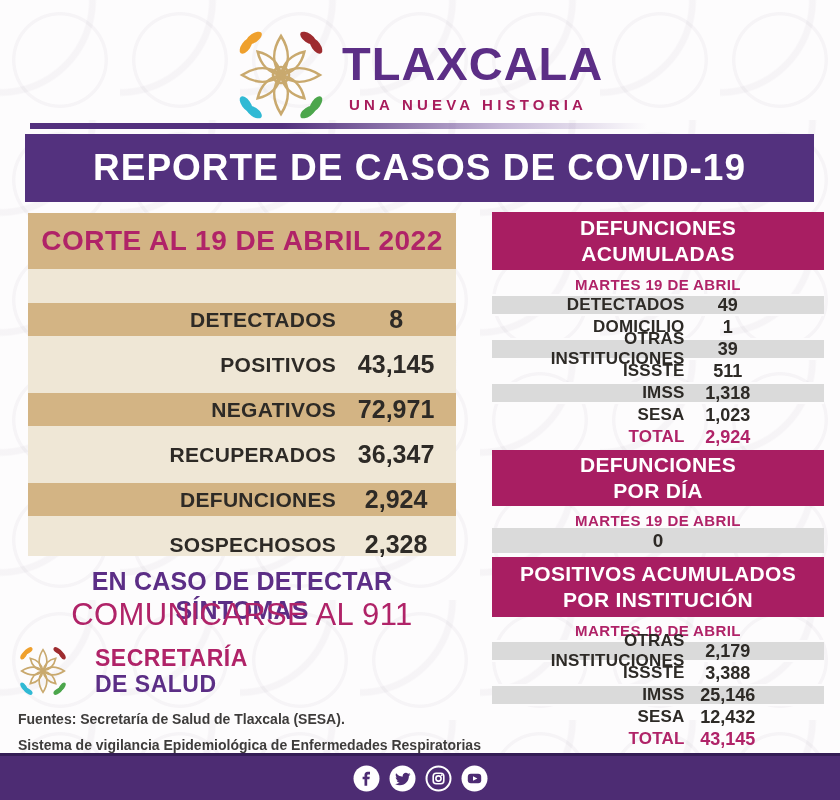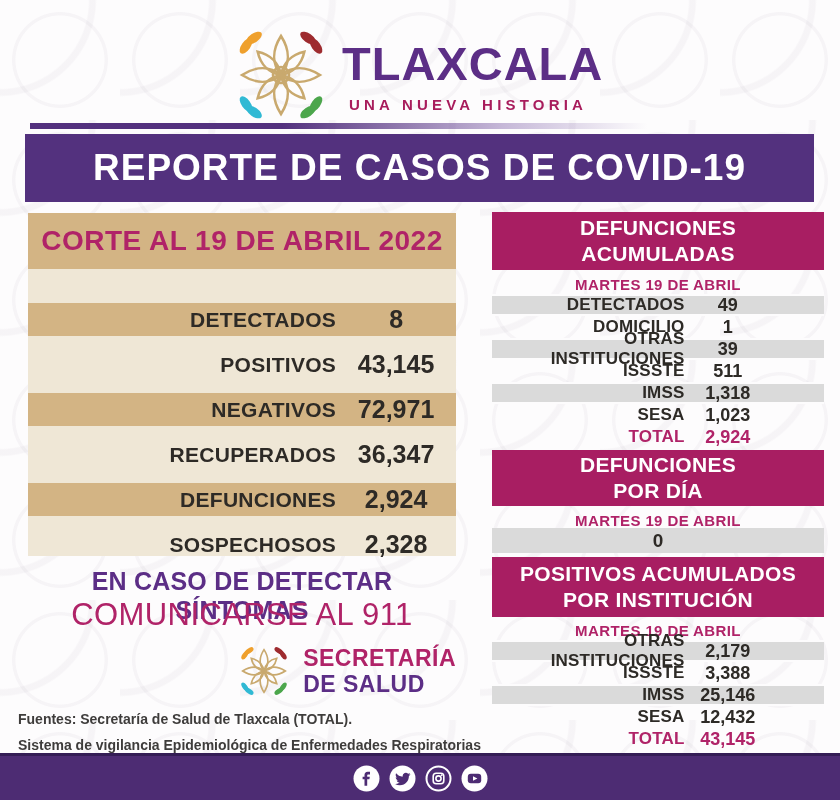--- a/index.html
+++ b/index.html
@@ -32,21 +32,21 @@
     color:#B02368; font-size:28px; font-weight:800; letter-spacing:.5px; }
   .left-body { left:28px; top:269px; width:428px; height:287px; background:#EFE7D6; padding-top:28px; }
   .lrow { height:45px; display:flex; align-items:center; }
   .lrow.tan { background:#D3B484; box-shadow: inset 0 6px 0 #EFE7D6, inset 0 -6px 0 #EFE7D6; }
   .lrow .lbl { flex:0 0 72%; text-align:right; font-size:21px; font-weight:800; color:#2D2A26; letter-spacing:.3px; }
   .lrow .val { flex:1; text-align:center; font-size:25px; font-weight:800; color:#2D2A26; }
 
   .notice1 { left:28px; top:567px; width:428px; text-align:center; font-size:25px; font-weight:800; color:#5C2E86; letter-spacing:.2px; }
   .notice2 { left:28px; top:597px; width:428px; text-align:center; font-size:31px; font-weight:400; color:#B02368; letter-spacing:.4px; }
 
-  .salud { left:28px; top:642px; width:428px; display:flex; align-items:center; justify-content:flex-end; gap:10px; }
+  .salud { left:14px; top:642px; width:428px; display:flex; align-items:center; justify-content:flex-start; gap:23px; }
   .salud-text div { font-size:23px; font-weight:800; line-height:26px; letter-spacing:.5px; }
   .salud-l1 { color:#B02368; }
   .salud-l2 { color:#5C2E86; }
 
   .sources { left:18px; top:706px; width:470px; font-size:14px; font-weight:700; color:#3E3C3B; line-height:26px; }
 
   
   .rbanner { width:332px; background:#A81E62; color:#fff; display:flex; align-items:center; justify-content:center;
     text-align:center; font-weight:800; font-size:21px; line-height:1.22; white-space:pre-line; letter-spacing:.3px; }
   .rb1 { left:492px; top:212px; height:58px; }
@@ -187,21 +187,21 @@
           </g>
       </g>
     </svg>
     <div class="salud-text">
       <div class="salud-l1">SECRETARÍA</div>
       <div class="salud-l2">DE SALUD</div>
     </div>
   </div>
 
   <div class="abs sources">
-    <div>Fuentes:  Secretaría de Salud de Tlaxcala (TOTAL).</div>
+    <div>Fuentes:  Secretaría de Salud de Tlaxcala (SESA).</div>
     <div>Sistema de vigilancia Epidemiológica de Enfermedades Respiratorias (SISVER).</div>
   </div>
 
   <div class="abs rbanner rb1">DEFUNCIONES
 ACUMULADAS</div>
   <div class="abs rdate rd1">MARTES 19 DE ABRIL</div>
   <div class="abs rrows rr1">
     <div class="rrow gray">
       <span class="lbl">DETECTADOS</span>
       <span class="val">49</span>

